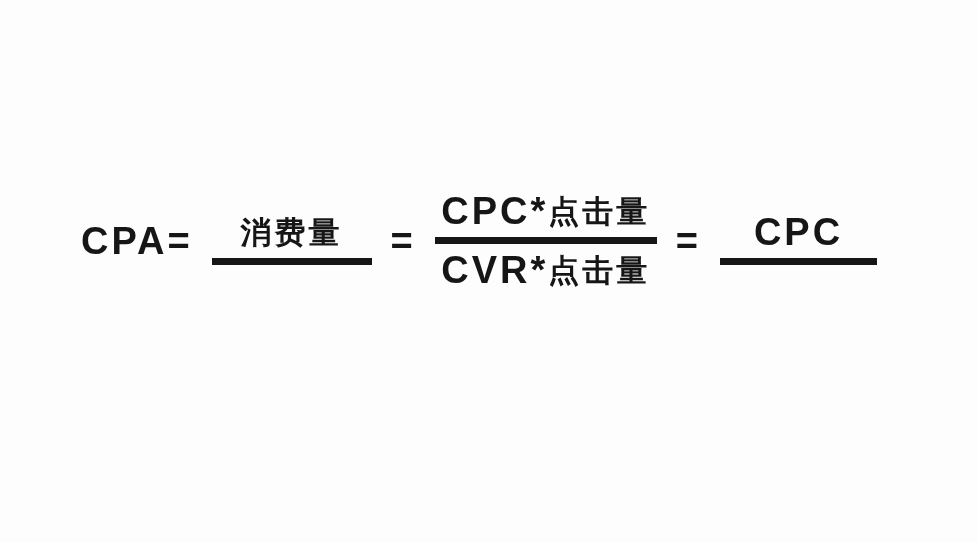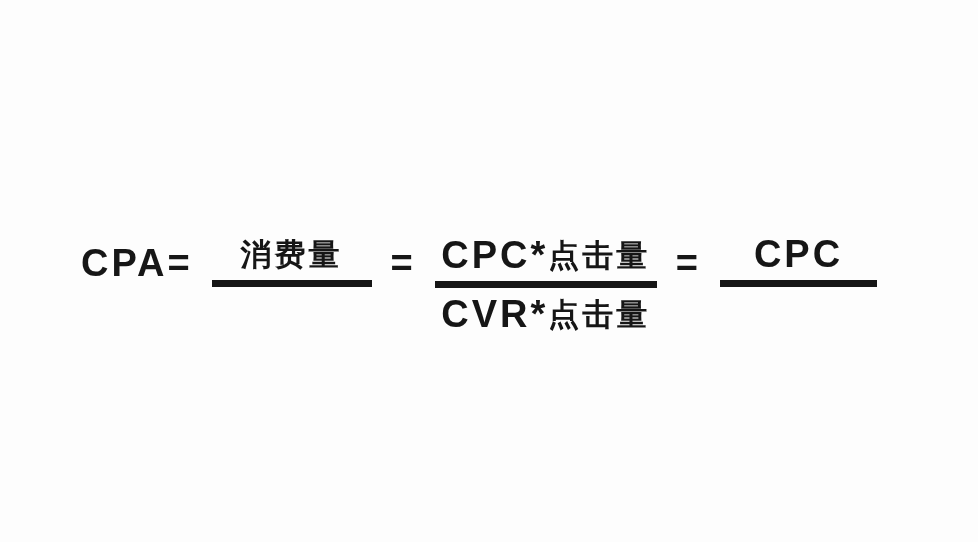--- a/index.html
+++ b/index.html
@@ -24,21 +24,21 @@
     align-items: center;
     gap: 19px;
     transform: translateX(-10px);
   }
   .frac {
     display: flex;
     flex-direction: column;
     align-items: center;
   }
   .frac-1 { width: 160px; }
-  .frac-2 { width: 222px; margin-top: 44px; }
+  .frac-2 { width: 222px; }
   .frac-3 { width: 157px; }
   .num, .den {
     height: 42px;
     display: flex;
     align-items: center;
     justify-content: center;
     white-space: nowrap;
     font-size: 31px;
     letter-spacing: 3px;
     line-height: 1;

